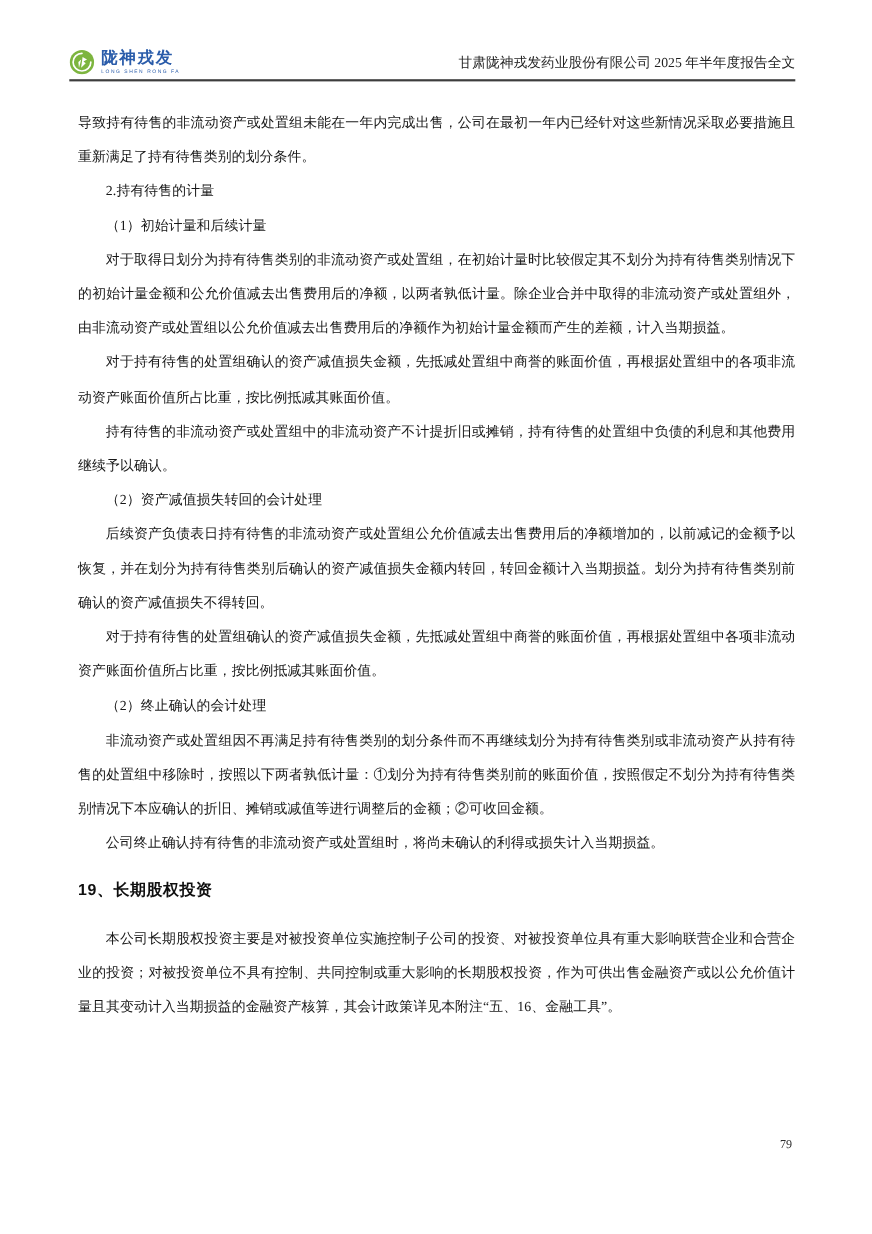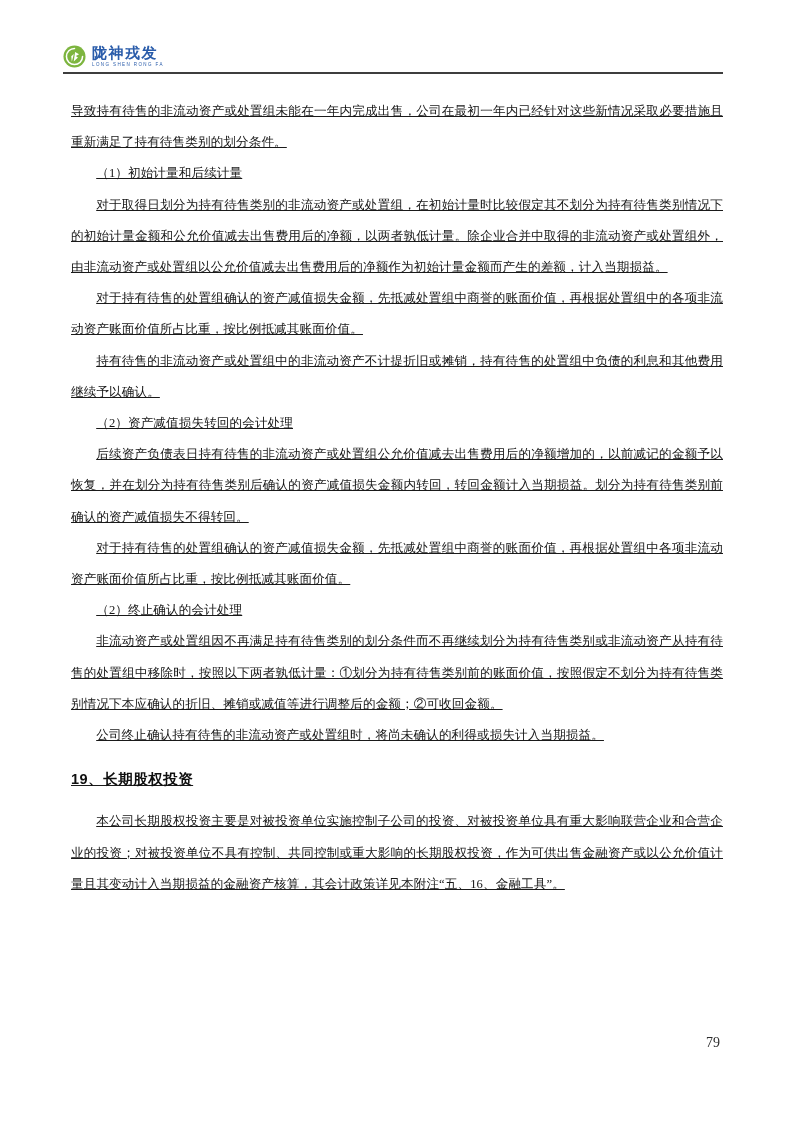--- a/index.html
+++ b/index.html
@@ -45,21 +45,20 @@
     color: #1f1f1f;
     padding-bottom: 2px;
     white-space: nowrap;
   }
 
   
   .doc-body {
     position: absolute;
     top: 96px; left: 71px;
     width: 652px;
-    text-decoration: underline;
   }
   .para {
     margin: 0;
     font-size: 12.6px;
     line-height: 31.2px;
     text-align: justify;
     text-justify: inter-ideograph;
     color: #161616;
     letter-spacing: 0.1px;
   }
@@ -72,21 +71,21 @@
     color: #0f0f0f;
     font-family: "Liberation Sans", "DejaVu Sans", sans-serif;
     letter-spacing: 0.5px;
   }
 
   
   .footer-page {
     position: absolute;
     top: 1035px;
     right: 73px;
-    font-size: 14px;
+    font-size: 11px;
     color: #2c2c2c;
   }
 </style>
 </head>
 <body>
 
 <div class="page">
 
   <div class="header">
     <div class="header-inner">
@@ -95,26 +94,28 @@
           <circle cx="12" cy="12" r="11.5" fill="#7db53f"></circle>
           <path d="M12 3.6 A 8.4 8.4 0 1 0 20.4 12" fill="none" stroke="#ffffff" stroke-width="1.6" stroke-linecap="round"></path>
           <path d="M9.2 17.5 L11.3 9.5 L8.6 11.8 Z" fill="#ffffff"></path>
           <path d="M11.2 17.2 L12.6 7.2 L16.8 9.6 L13.4 11.4 L15.6 13.0 Z" fill="#ffffff"></path>
         </svg>
         <div class="logo-text-block">
           <span class="logo-cn">陇神戎发</span>
           <span class="logo-en">LONG SHEN RONG FA</span>
         </div>
       </div>
+      <div class="header-title">甘肃陇神戎发药业股份有限公司 2025 年半年度报告全文</div>
     </div>
   </div>
 
   <div class="doc-body">
 
   <p class="para">导致持有待售的非流动资产或处置组未能在一年内完成出售，公司在最初一年内已经针对这些新情况采取必要措施且重新满足了持有待售类别的划分条件。</p>
+      <p class="para indent">2.持有待售的计量</p>
       <p class="para indent">（1）初始计量和后续计量</p>
       <p class="para indent">对于取得日划分为持有待售类别的非流动资产或处置组，在初始计量时比较假定其不划分为持有待售类别情况下的初始计量金额和公允价值减去出售费用后的净额，以两者孰低计量。除企业合并中取得的非流动资产或处置组外，由非流动资产或处置组以公允价值减去出售费用后的净额作为初始计量金额而产生的差额，计入当期损益。</p>
       <p class="para indent">对于持有待售的处置组确认的资产减值损失金额，先抵减处置组中商誉的账面价值，再根据处置组中的各项非流动资产账面价值所占比重，按比例抵减其账面价值。</p>
       <p class="para indent">持有待售的非流动资产或处置组中的非流动资产不计提折旧或摊销，持有待售的处置组中负债的利息和其他费用继续予以确认。</p>
       <p class="para indent">（2）资产减值损失转回的会计处理</p>
       <p class="para indent">后续资产负债表日持有待售的非流动资产或处置组公允价值减去出售费用后的净额增加的，以前减记的金额予以恢复，并在划分为持有待售类别后确认的资产减值损失金额内转回，转回金额计入当期损益。划分为持有待售类别前确认的资产减值损失不得转回。</p>
       <p class="para indent">对于持有待售的处置组确认的资产减值损失金额，先抵减处置组中商誉的账面价值，再根据处置组中各项非流动资产账面价值所占比重，按比例抵减其账面价值。</p>
       <p class="para indent">（2）终止确认的会计处理</p>
       <p class="para indent">非流动资产或处置组因不再满足持有待售类别的划分条件而不再继续划分为持有待售类别或非流动资产从持有待售的处置组中移除时，按照以下两者孰低计量：①划分为持有待售类别前的账面价值，按照假定不划分为持有待售类别情况下本应确认的折旧、摊销或减值等进行调整后的金额；②可收回金额。</p>
       <p class="para indent">公司终止确认持有待售的非流动资产或处置组时，将尚未确认的利得或损失计入当期损益。</p>

